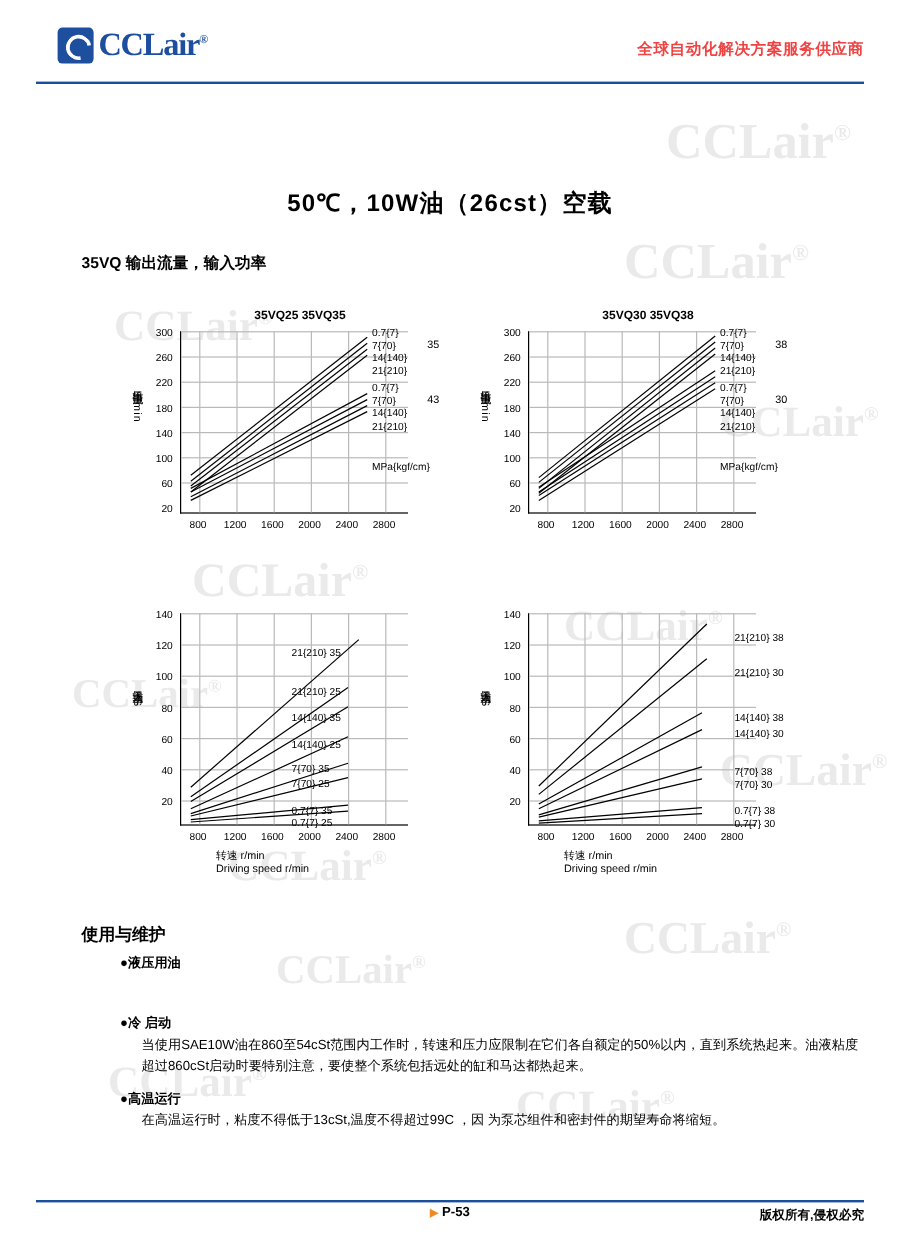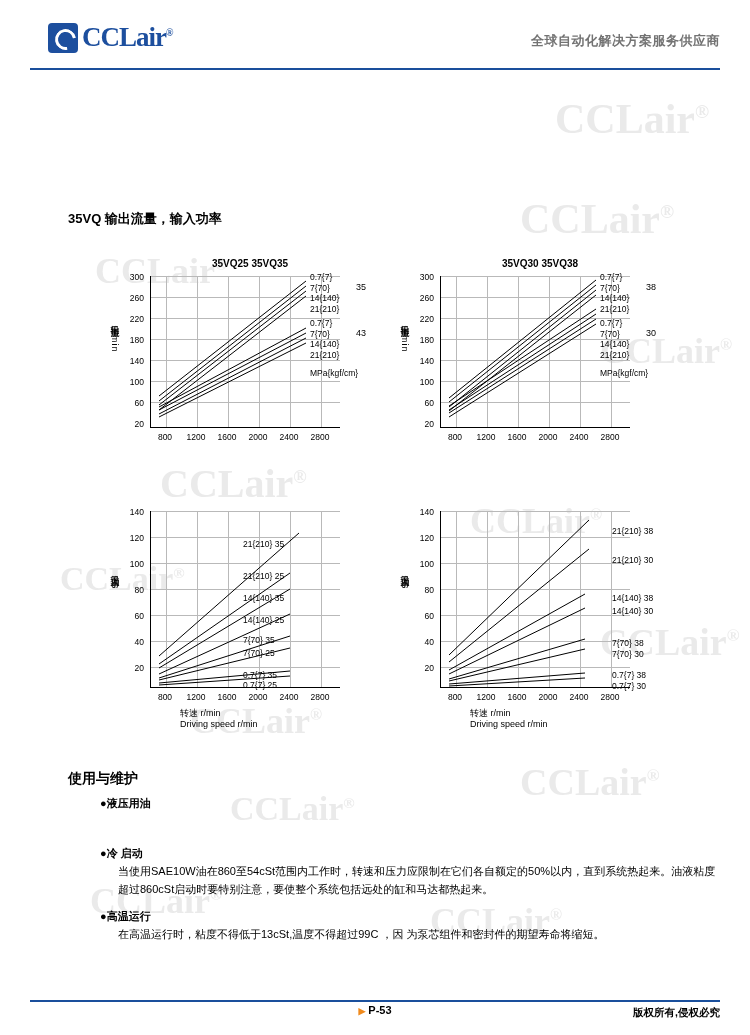--- a/index.html
+++ b/index.html
@@ -11,21 +11,21 @@
   .page{position:relative;width:750px;height:1035px;}
 
   
   .header{position:absolute;left:0;top:0;width:750px;height:78px;}
   .hdr-rule{position:absolute;left:30px;top:68px;width:690px;height:2px;background:#1a4f9c;}
   .logo{position:absolute;left:48px;top:22px;display:flex;align-items:center;}
   .logo-mark{width:30px;height:30px;background:#1d4f9e;border-radius:4px;position:relative;margin-right:4px;}
   .logo-mark:after{content:"";position:absolute;left:7px;top:6px;width:15px;height:15px;border:3px solid #fff;border-radius:50%;border-right-color:transparent;transform:rotate(35deg);}
   .logo-text{font-size:27px;font-weight:bold;color:#1d4f9e;letter-spacing:-1px;font-family:"Liberation Serif",serif;}
   .logo-reg{font-size:10px;vertical-align:super;color:#1d4f9e;}
-  .hdr-slogan{position:absolute;right:30px;top:32px;font-size:13px;font-weight:bold;color:#737373;letter-spacing:.5px;}
+  .hdr-slogan{position:absolute;right:30px;top:32px;font-size:13px;font-weight:bold;color:#ef4444;letter-spacing:.5px;}
 
   
   .sec-bar{position:absolute;left:30px;top:112px;width:690px;height:22px;background:#2a6cc0;}
   .sec-bar span{position:absolute;left:14px;top:3px;font-size:13px;color:#fff;font-weight:bold;}
 
   
   .main-title{position:absolute;left:0;top:155px;width:750px;text-align:center;font-size:20px;font-weight:bold;letter-spacing:1px;}
   .sub-title{position:absolute;left:68px;top:210px;font-size:13px;font-weight:bold;}
 
   
@@ -37,21 +37,21 @@
   .chart-title{position:absolute;font-size:10px;font-weight:bold;text-align:center;}
   .plot{position:absolute;border-left:1.2px solid #000;border-bottom:1.2px solid #000;box-sizing:border-box;}
   .gridv{position:absolute;top:0;width:1px;height:100%;background:#b9b9b9;}
   .gridh{position:absolute;left:0;height:1px;width:100%;background:#b9b9b9;}
   .tickx{position:absolute;font-size:8.5px;text-align:center;width:40px;}
   .ticky{position:absolute;font-size:8.5px;text-align:right;width:26px;}
   .axis-label-y{position:absolute;font-size:9px;writing-mode:vertical-rl;text-orientation:mixed;letter-spacing:1px;}
   .axis-label-x{position:absolute;font-size:9px;text-align:left;line-height:11px;}
   .legend{position:absolute;font-size:8.5px;line-height:10.5px;white-space:nowrap;}
   .legend-brace{position:absolute;font-size:9px;}
-  .unit{position:absolute;font-size:8.5px;}
+  .unit{position:absolute;font-size:8.5px;margin-top:16px;}
   svg.lines{position:absolute;left:0;top:0;overflow:visible;}
   svg.lines line{stroke:#000;stroke-width:1;}
 
   
   .use-title{position:absolute;left:68px;top:770px;font-size:14px;font-weight:bold;}
   .item{position:absolute;font-size:11px;line-height:17px;}
   .item .bullet{font-size:11px;font-weight:bold;}
   .item-head{font-weight:bold;}
   .para{position:absolute;font-size:11px;line-height:18px;width:600px;text-indent:0;}
 
@@ -83,20 +83,21 @@
   <div class="header">
     <div class="logo">
       <div class="logo-mark"></div>
       <div class="logo-text"><span>CCLair</span><span class="logo-reg">®</span></div>
     </div>
     <div class="hdr-slogan">全球自动化解决方案服务供应商</div>
     <div class="hdr-rule"></div>
   </div>
 
 
+  <div class="main-title">50℃，10W油（26cst）空载</div>
   <div class="sub-title">35VQ 输出流量，输入功率</div>
 
   <div class="chart" style="left:110px;top:258px;width:290px;height:200px;">
     <div class="chart-title" style="left:60px;top:0px;width:160px;">35VQ25 35VQ35</div>
     <div class="axis-label-y" style="left:-2px;top:60px;">输出流量  L/min</div>
 
     <div class="ticky" style="left:8px;top:14px;">300</div>
     <div class="ticky" style="left:8px;top:35px;">260</div>
     <div class="ticky" style="left:8px;top:56px;">220</div>
     <div class="ticky" style="left:8px;top:77px;">180</div>

